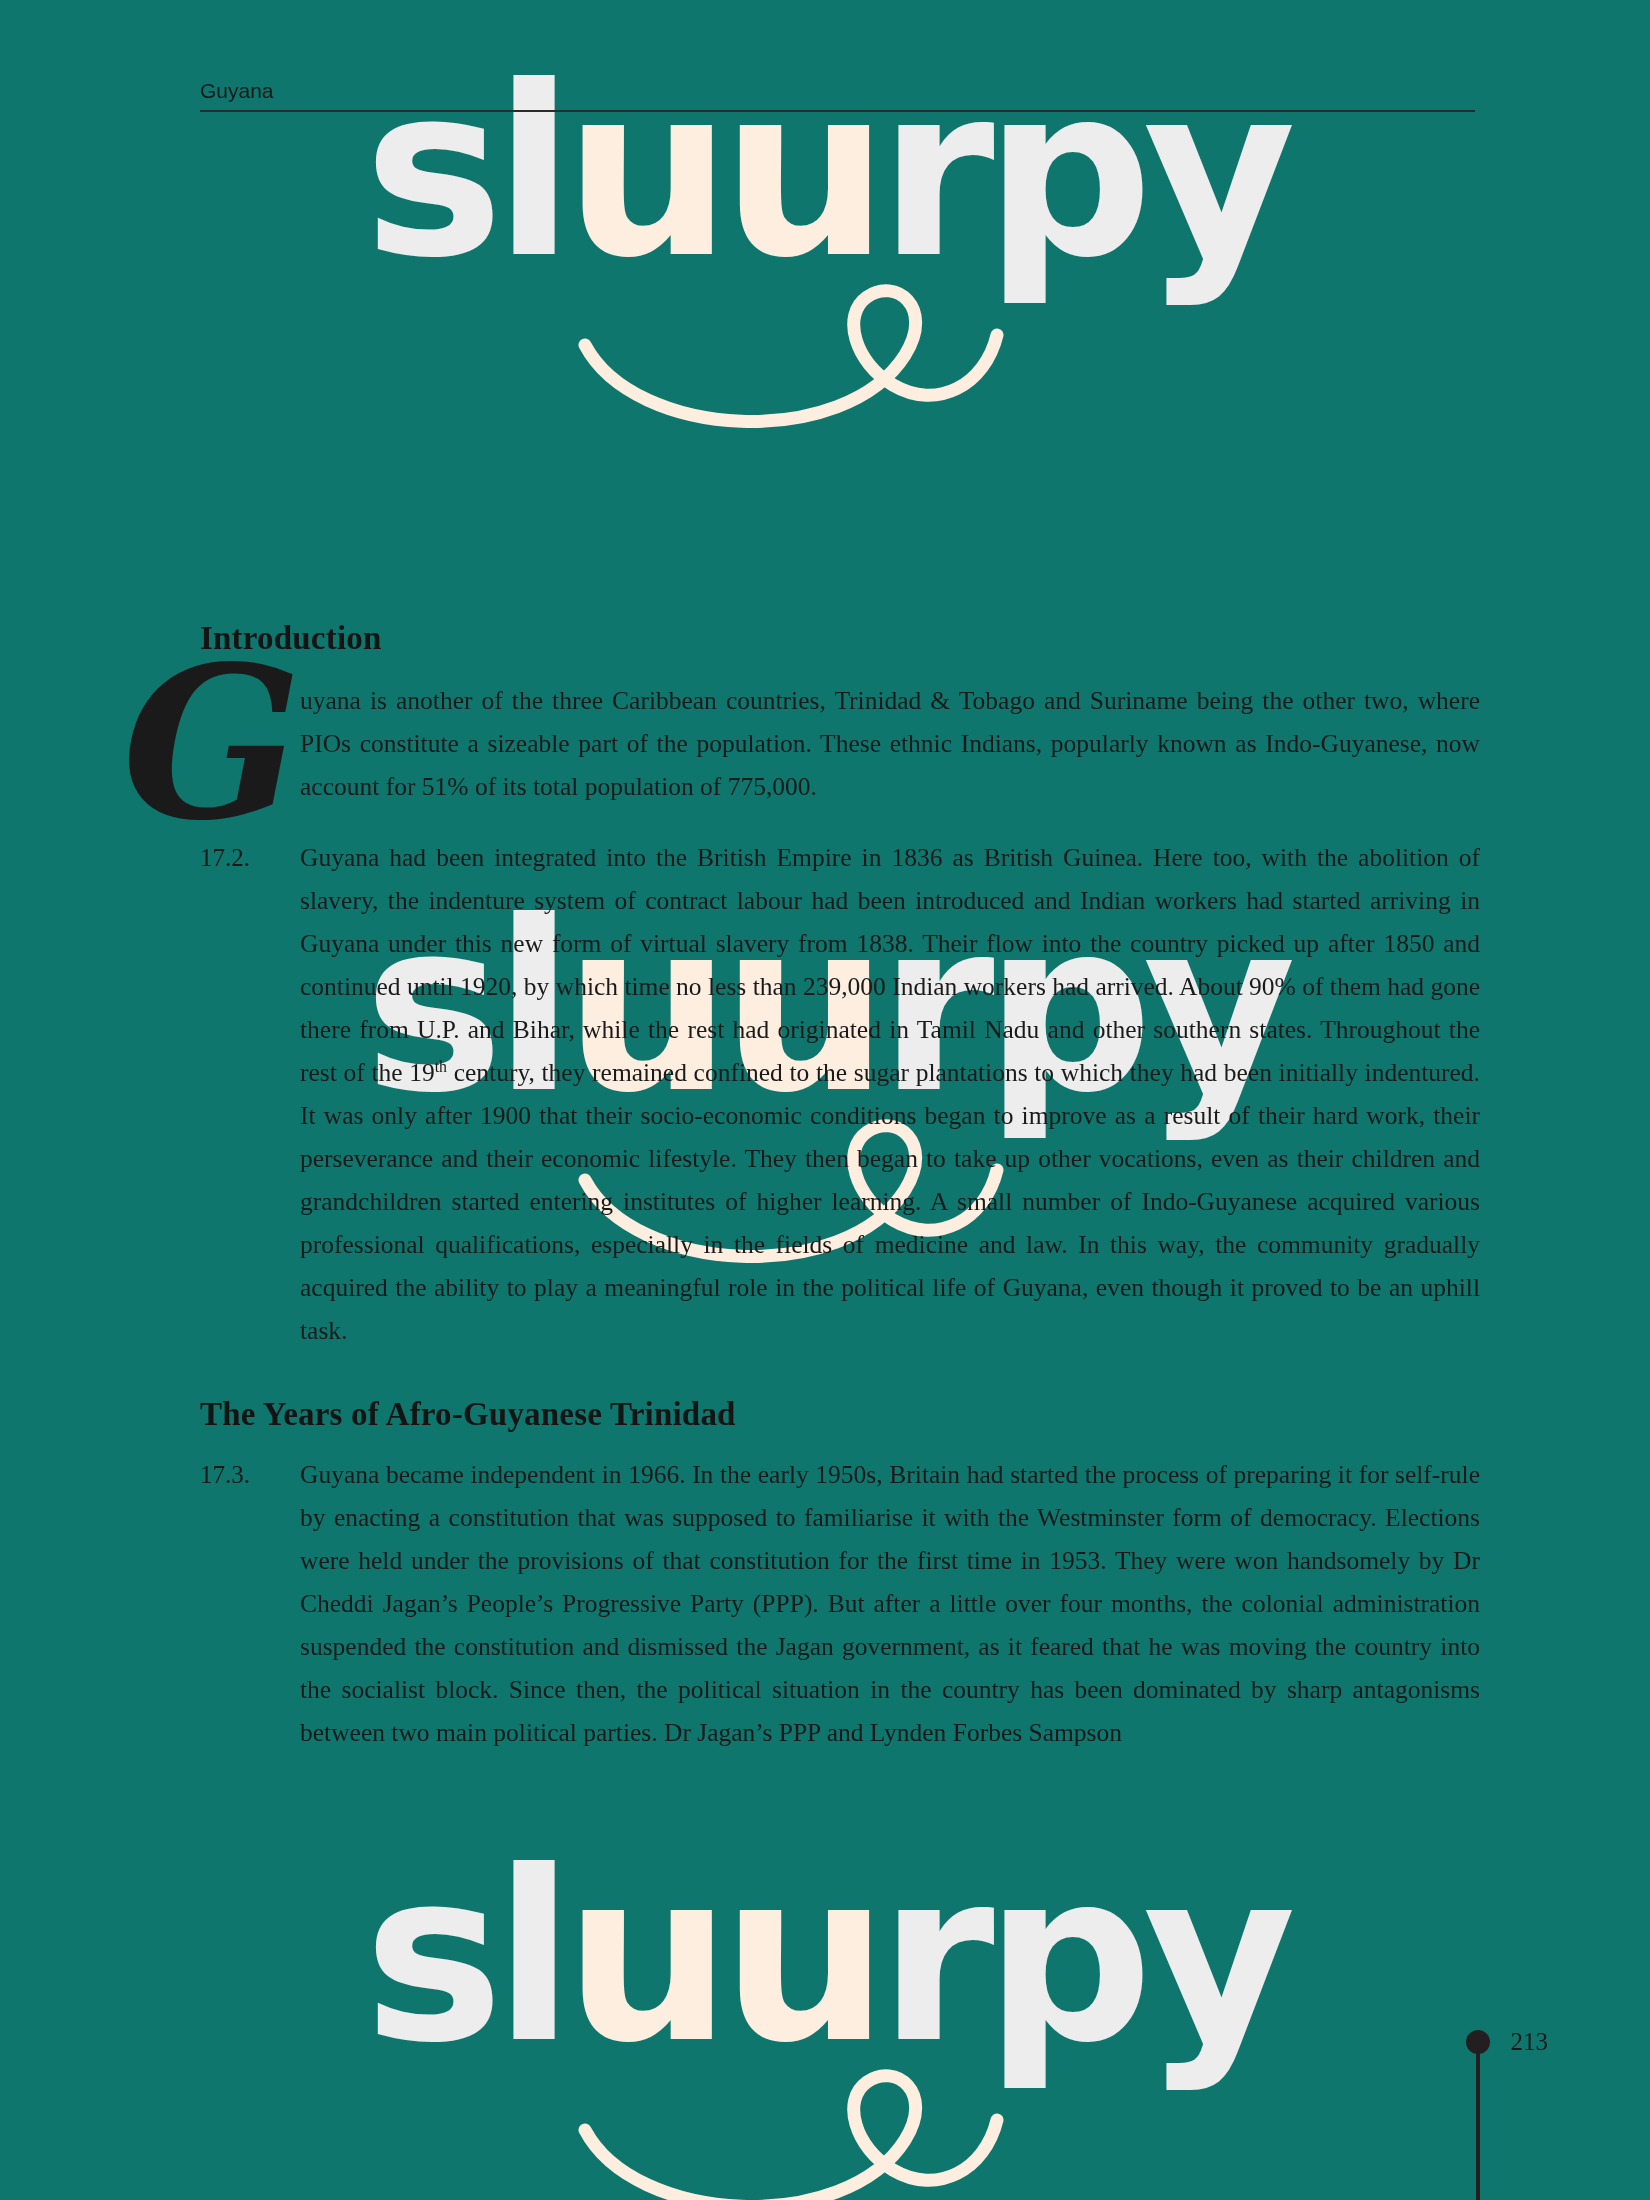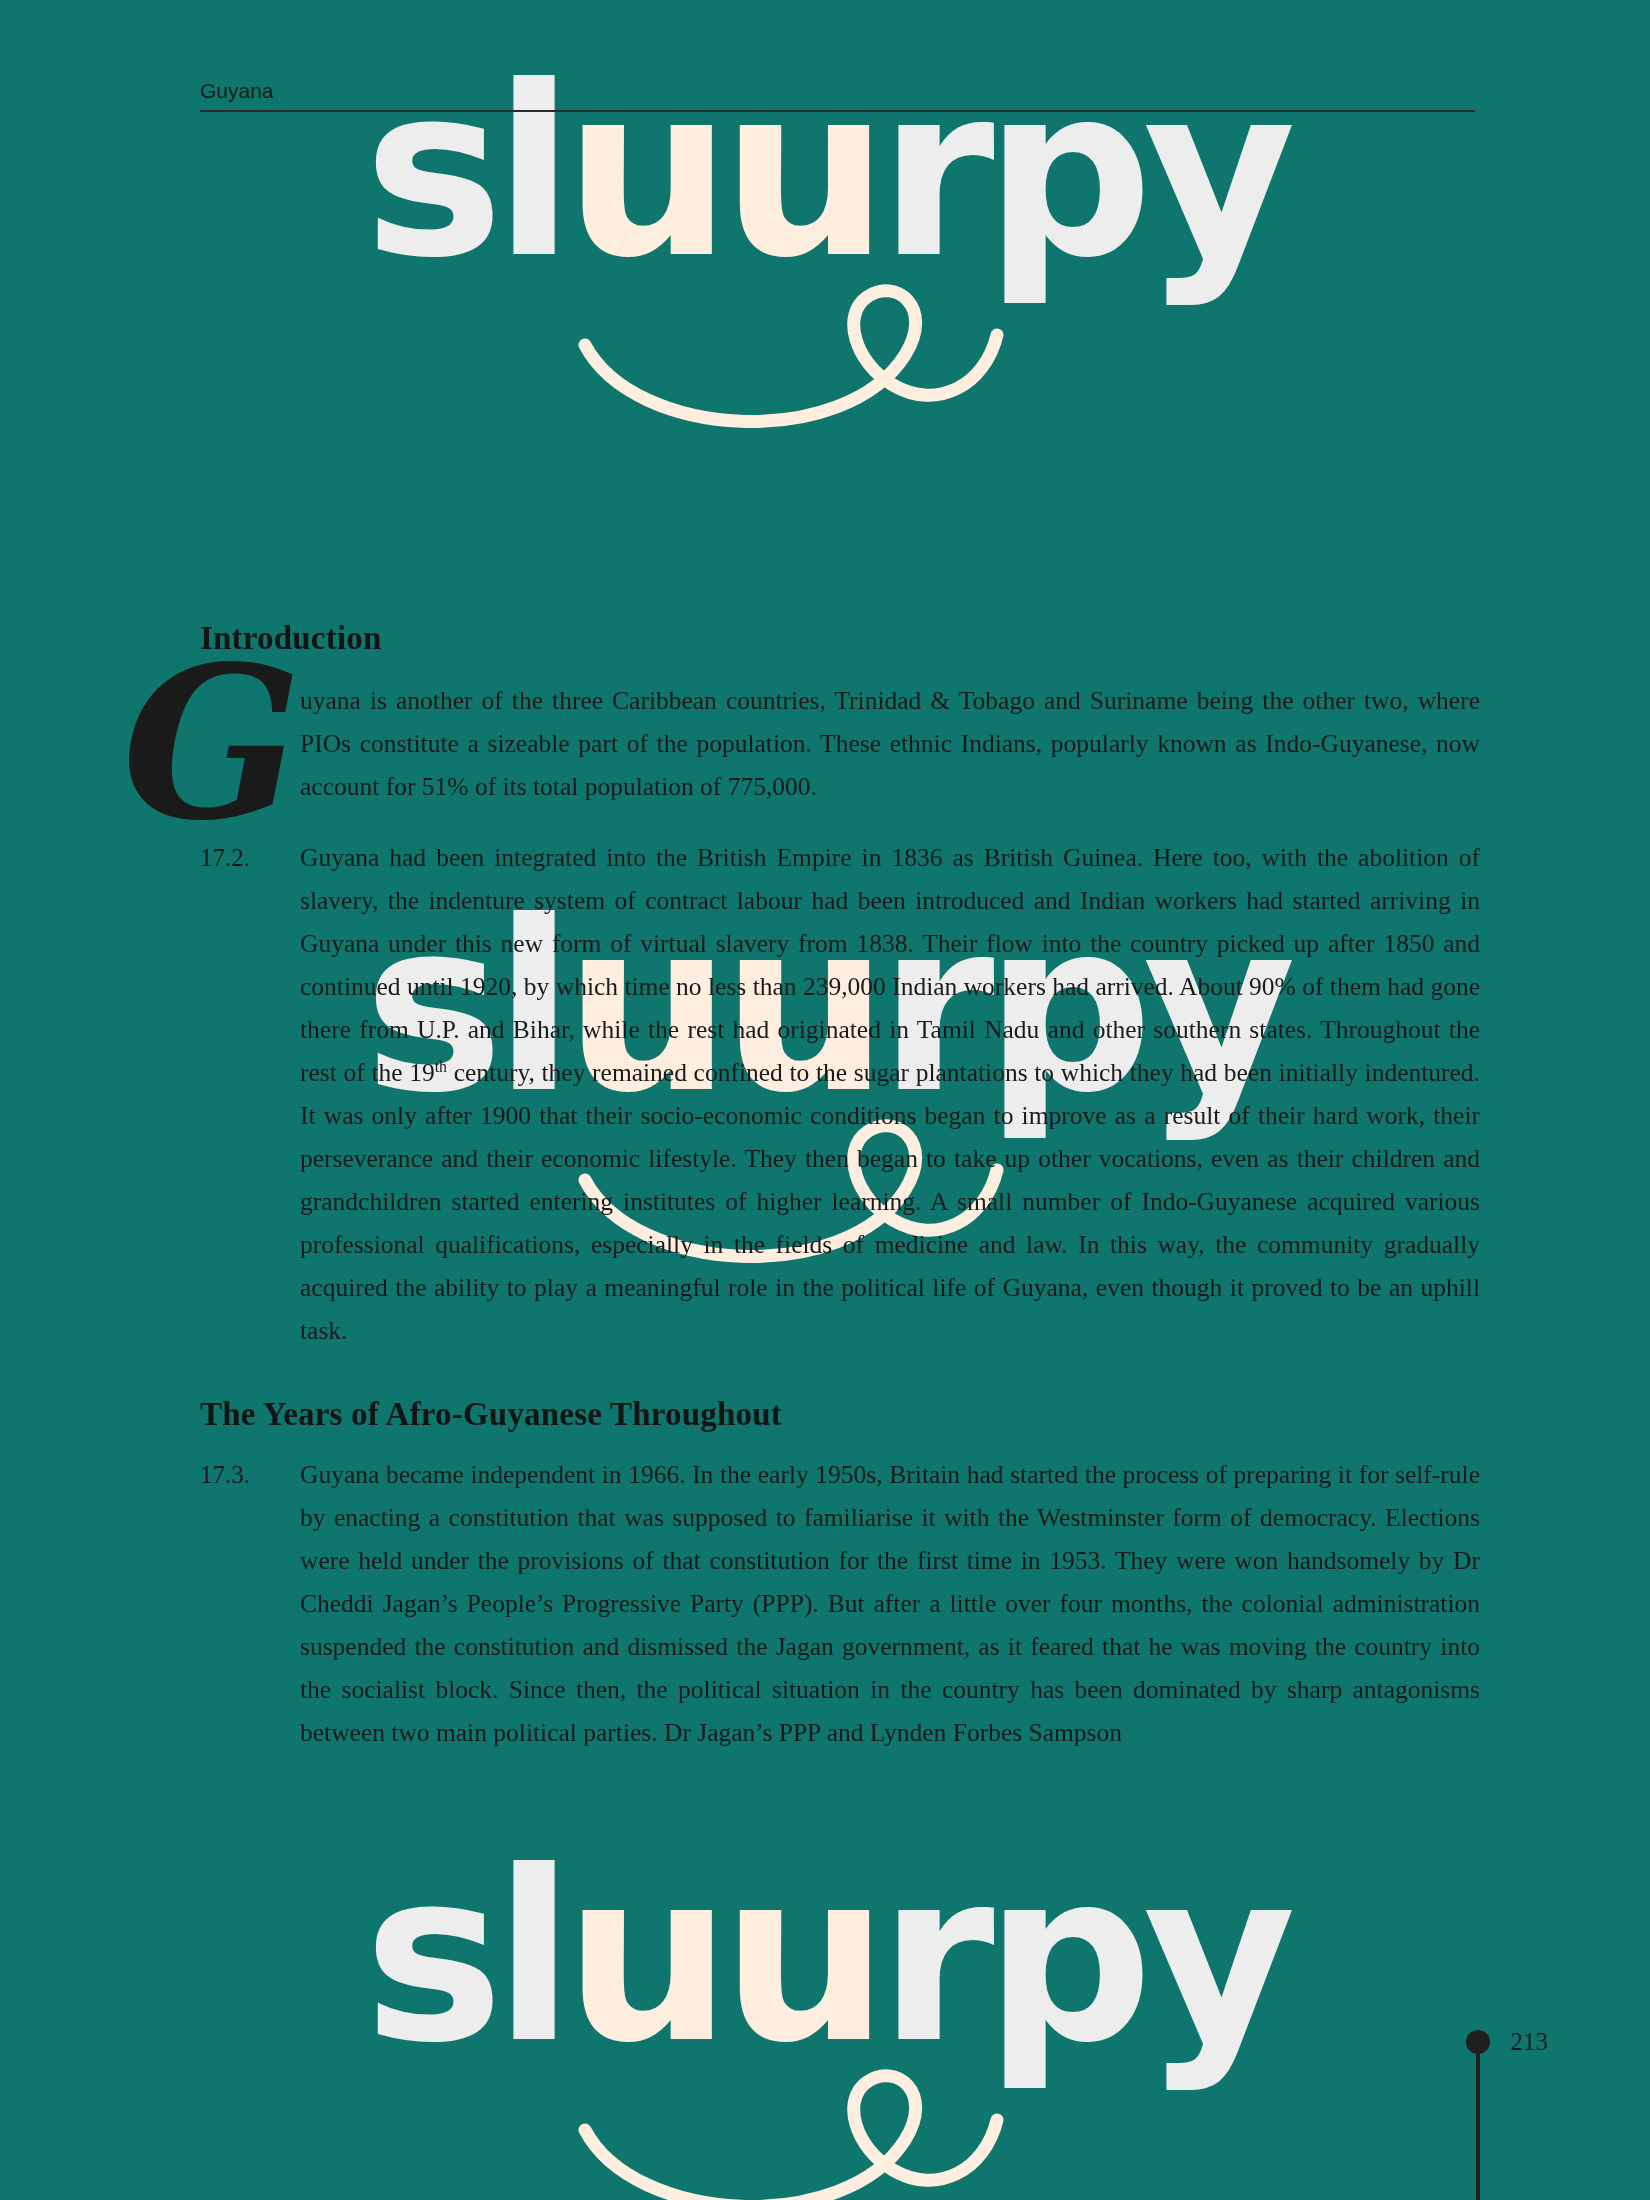--- a/index.html
+++ b/index.html
@@ -215,21 +215,21 @@
     <h2 class="section-heading heading-1">Introduction</h2>
 
     <p class="para-drop">
       <span class="dropcap">G</span><span>uyana is another of the three Caribbean countries, Trinidad &amp; Tobago and Suriname being the other two, where PIOs constitute a sizeable part of the population. These ethnic Indians, popularly known as Indo-Guyanese, now account for 51% of its total population of 775,000.</span>
     </p>
 
     <p class="para-num">
       <span class="num">17.2.</span><span>Guyana had been integrated into the British Empire in 1836 as British Guinea. Here too, with the abolition of slavery, the indenture system of contract labour had been introduced and Indian workers had started arriving in Guyana under this new form of virtual slavery from 1838. Their flow into the country picked up after 1850 and continued until 1920, by which time no less than 239,000 Indian workers had arrived. About 90% of them had gone there from U.P. and Bihar, while the rest had originated in Tamil Nadu and other southern states. Throughout the rest of the 19</span><sup>th</sup><span> century, they remained confined to the sugar plantations to which they had been initially indentured. It was only after 1900 that their socio-economic conditions began to improve as a result of their hard work, their perseverance and their economic lifestyle. They then began to take up other vocations, even as their children and grandchildren started entering institutes of higher learning. A small number of Indo-Guyanese acquired various professional qualifications, especially in the fields of medicine and law. In this way, the community gradually acquired the ability to play a meaningful role in the political life of Guyana, even though it proved to be an uphill task.</span>
     </p>
 
-    <h2 class="section-heading heading-2">The Years of Afro-Guyanese Throughout</h2>
+    <h2 class="section-heading heading-2">The Years of Afro-Guyanese Trinidad</h2>
 
     <p class="para-num">
       <span class="num">17.3.</span><span>Guyana became independent in 1966. In the early 1950s, Britain had started the process of preparing it for self-rule by enacting a constitution that was supposed to familiarise it with the Westminster form of democracy. Elections were held under the provisions of that constitution for the first time in 1953. They were won handsomely by Dr Cheddi Jagan’s People’s Progressive Party (PPP). But after a little over four months, the colonial administration suspended the constitution and dismissed the Jagan government, as it feared that he was moving the country into the socialist block. Since then, the political situation in the country has been dominated by sharp antagonisms between two main political parties. Dr Jagan’s PPP and Lynden Forbes Sampson</span>
     </p>
 
   </div>
 
   <div class="folio">213</div>
   <div class="pin-dot"></div>
   <div class="pin-line"></div>

